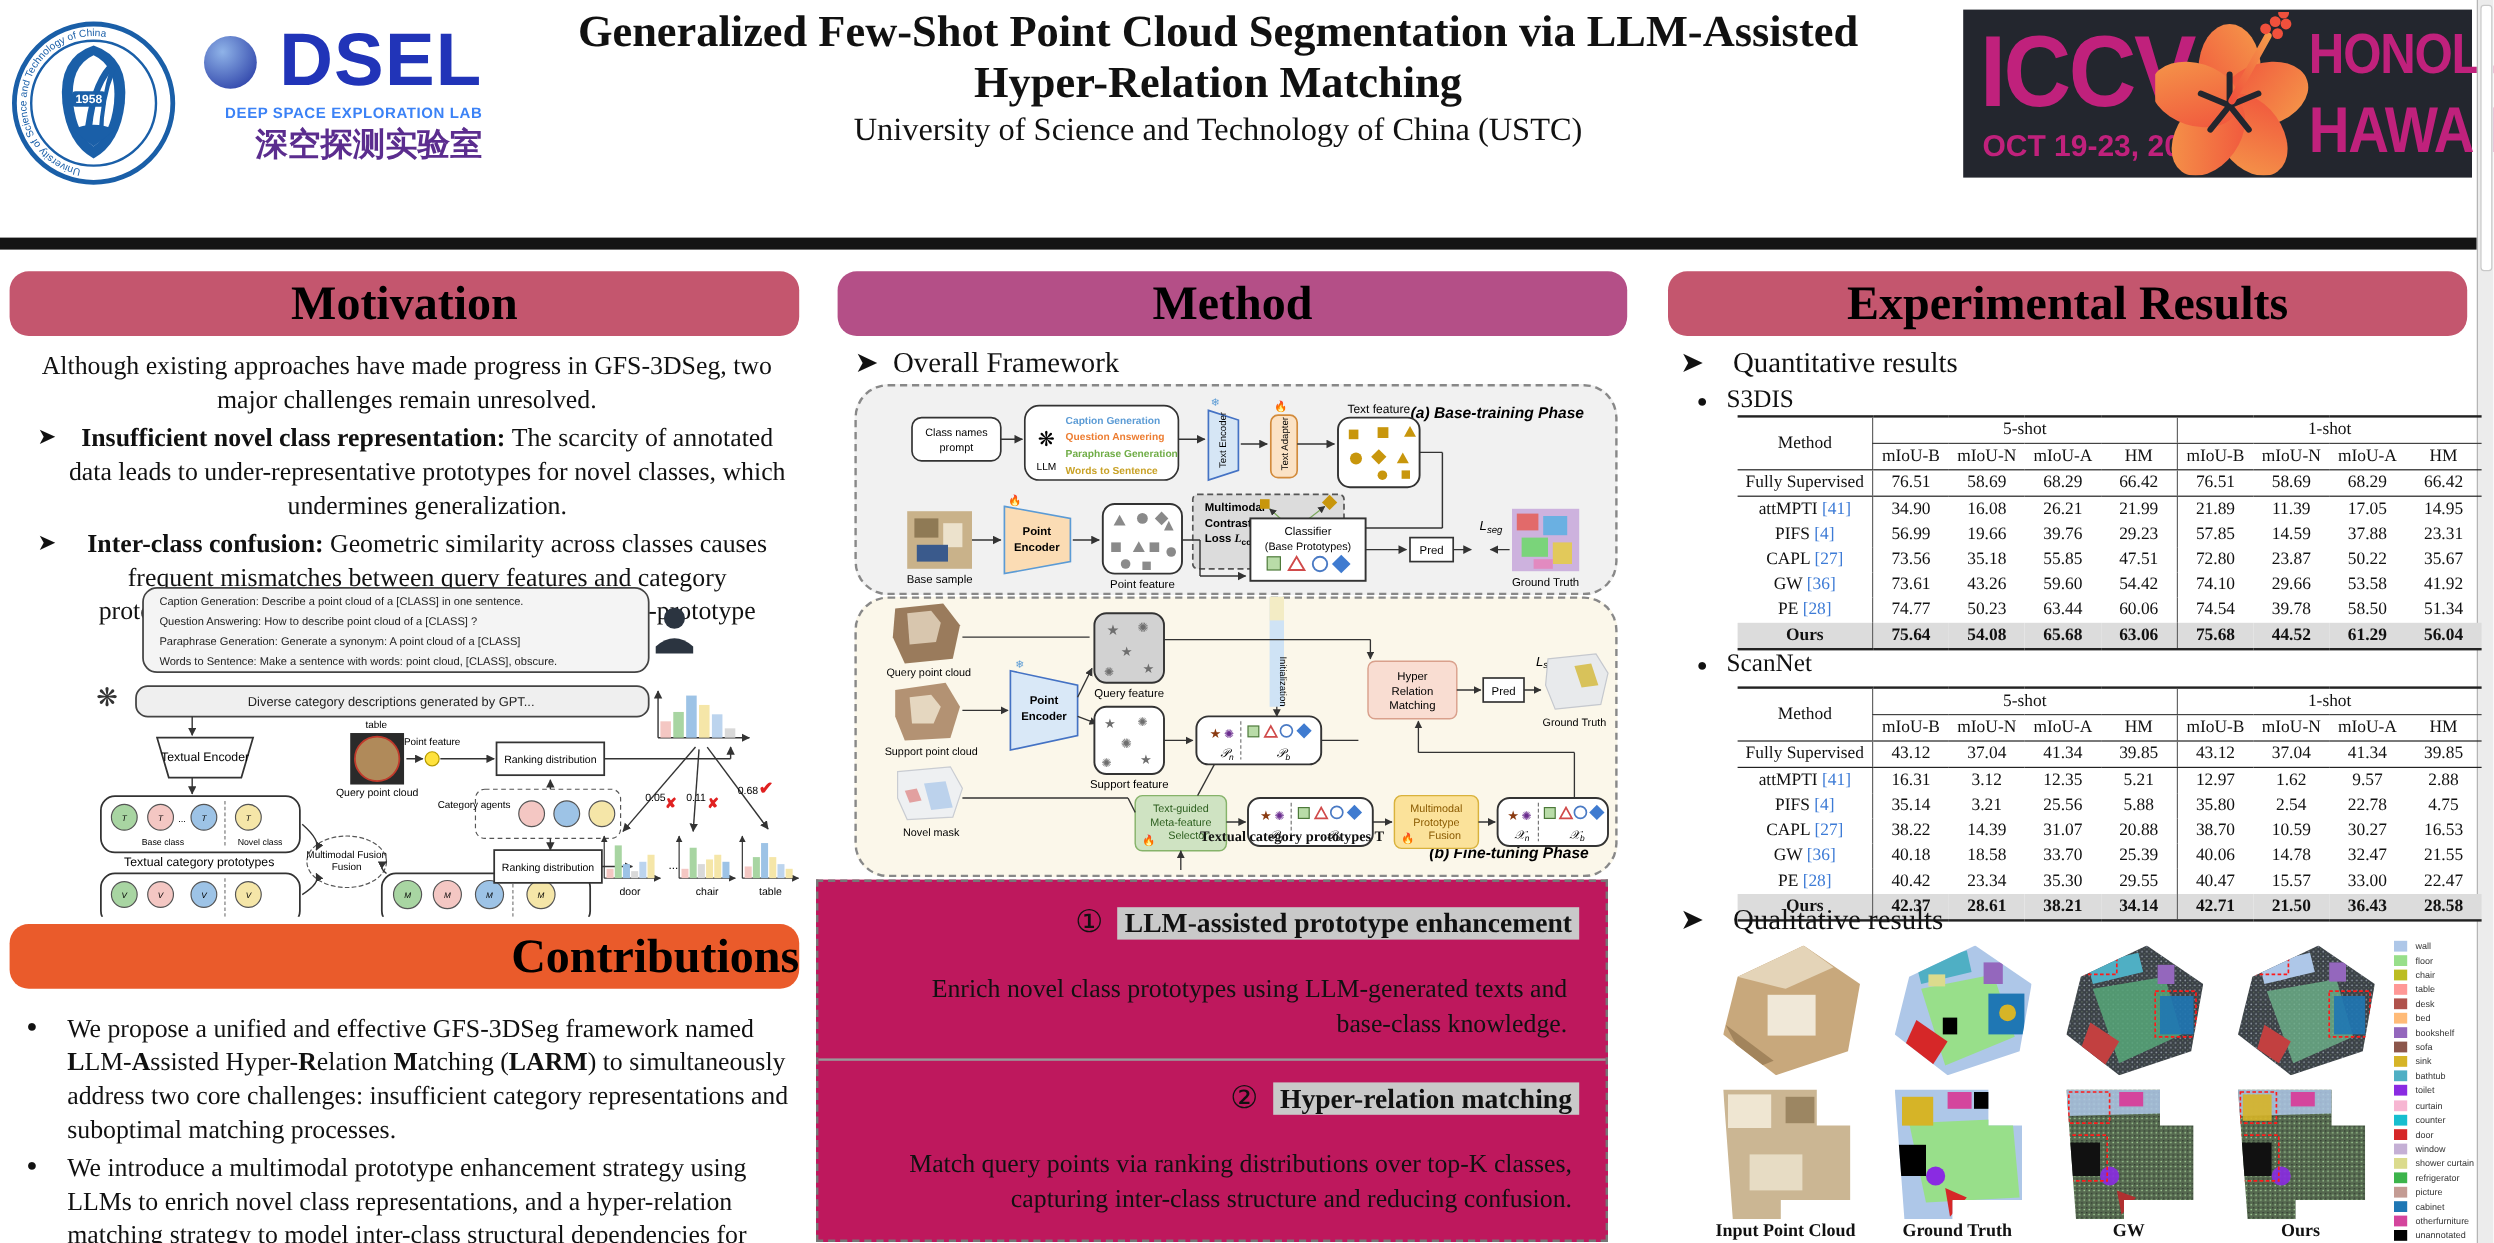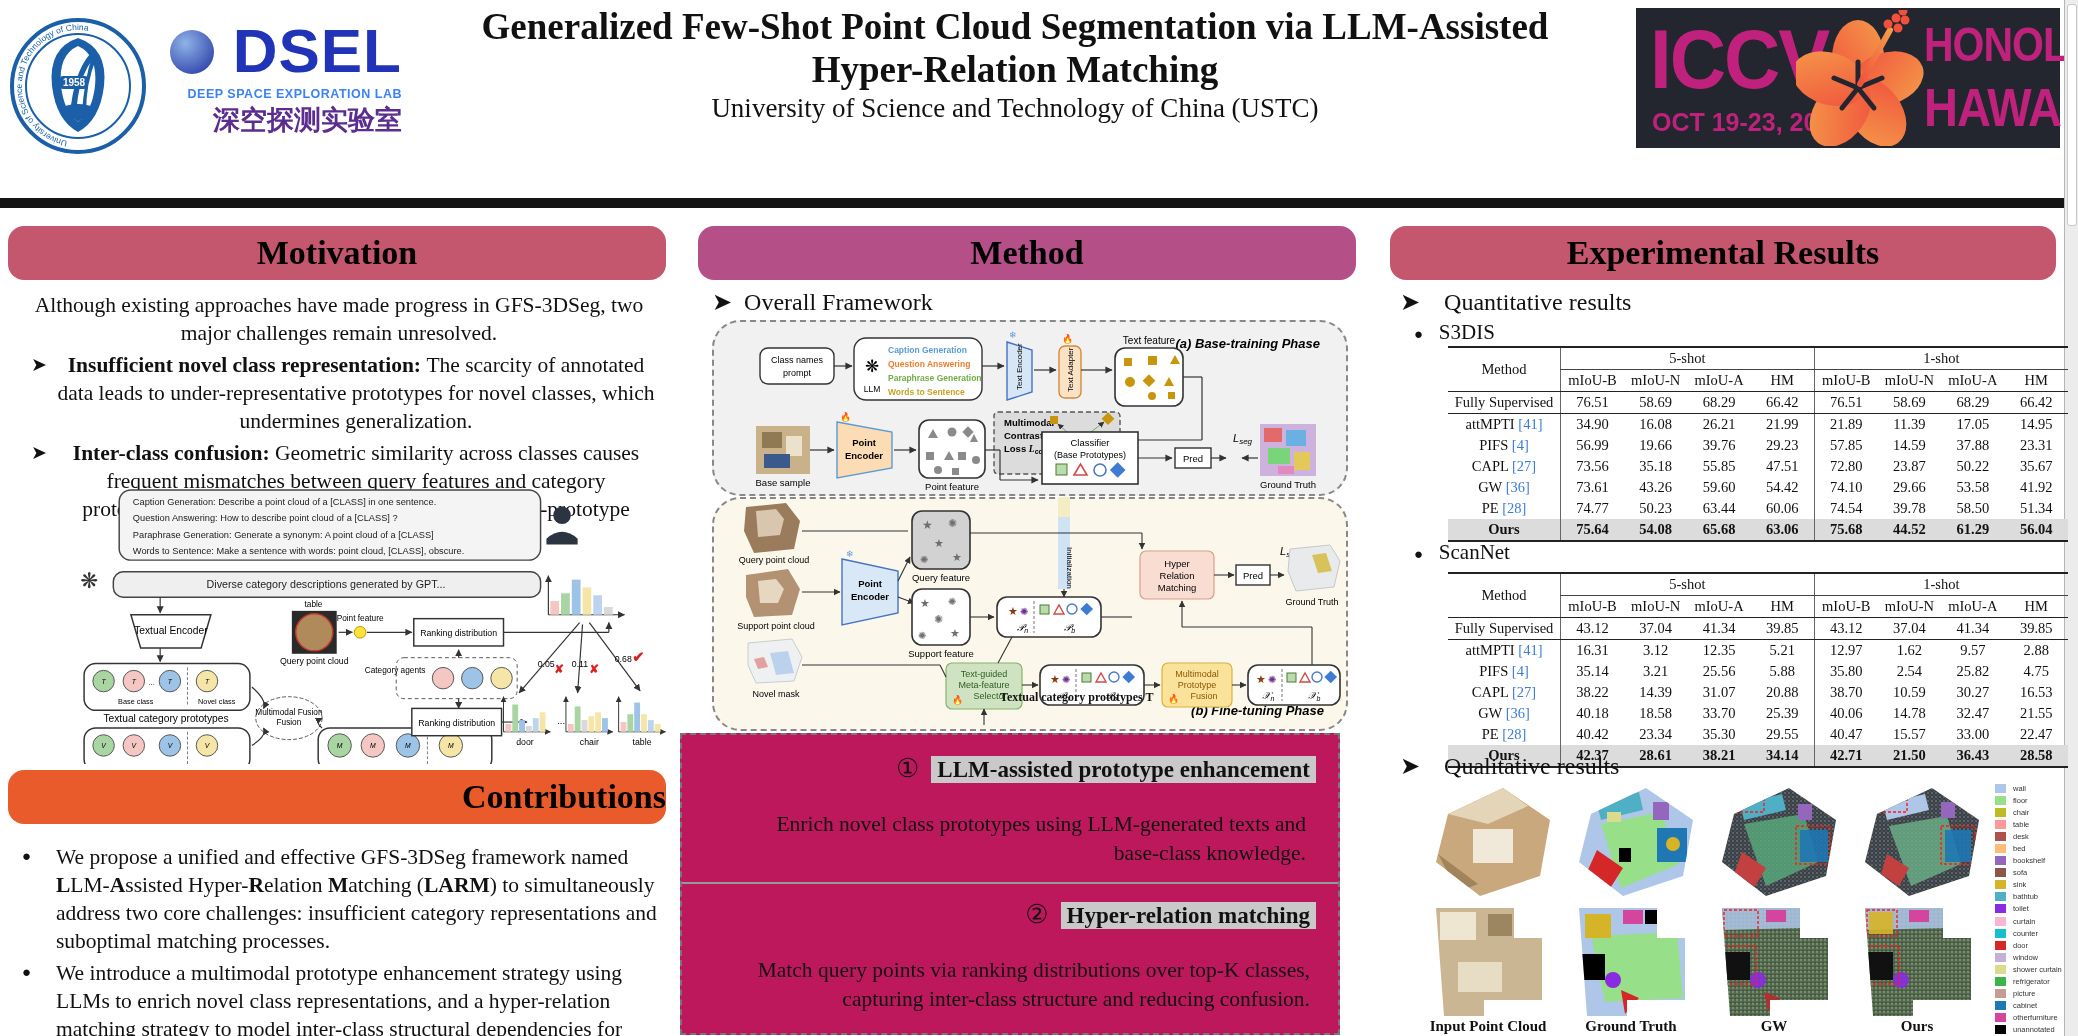--- a/index.html
+++ b/index.html
@@ -8,21 +8,21 @@
   .abs{position:absolute;}
   .sans{font-family:"Liberation Sans",sans-serif;}
 
   
   .title1{font-size:37px;font-weight:bold;text-align:center;line-height:1.15;}
   .authors{font-size:28px;text-align:center;}
   .affil{font-size:27px;text-align:center;}
   .blackbar{background:#141414;}
 
   
-  .sech{border-radius:16px;text-align:center;font-weight:bold;font-size:34px;line-height:54px;color:#000;}
+  .sech{border-radius:16px;text-align:center;font-weight:bold;font-size:40px;line-height:54px;color:#000;}
   .rose{background:#c4566e;}
   .purp{background:#b44f87;}
   .oran{background:#ea5b2b;}
 
   
   .bodytext{font-size:21.5px;line-height:1.3;}
   .bullet-row{display:flex;margin-top:4px;}
   .bullet-glyph{width:34px;flex:0 0 34px;font-size:19px;padding-top:1px;}
   .disc-glyph{width:34px;flex:0 0 34px;font-size:15px;padding-top:3px;}
 
@@ -779,21 +779,21 @@
             <td>2.88</td>
           </tr>
           <tr>
             <td>PIFS <span class="cite">[4]</span></td>
             <td class="vline">35.14</td>
             <td>3.21</td>
             <td>25.56</td>
             <td>5.88</td>
             <td class="vline">35.80</td>
             <td>2.54</td>
-            <td>25.82</td>
+            <td>22.78</td>
             <td>4.75</td>
           </tr>
           <tr>
             <td>CAPL <span class="cite">[27]</span></td>
             <td class="vline">38.22</td>
             <td>14.39</td>
             <td>31.07</td>
             <td>20.88</td>
             <td class="vline">38.70</td>
             <td>10.59</td>

